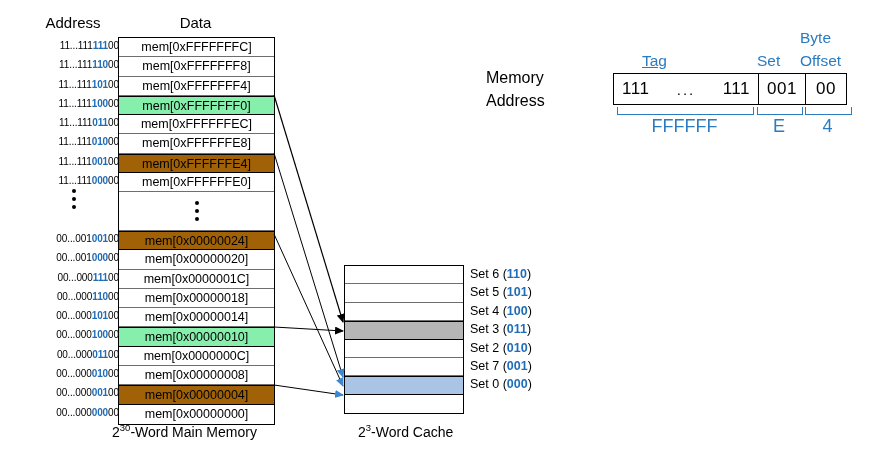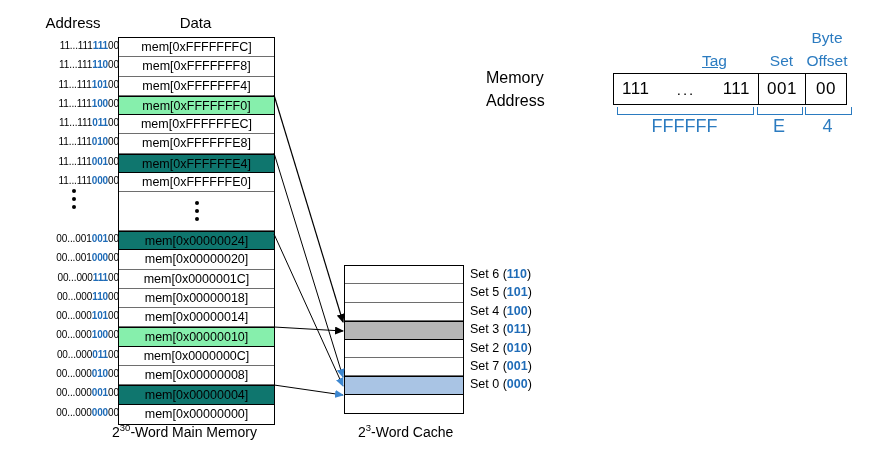--- a/index.html
+++ b/index.html
@@ -30,21 +30,21 @@
   .mem-table{left:118px;top:37px;width:155px;border:1.6px solid #000;background:#fff;}
   .mem-row{
     height:19.3px;line-height:19.3px;
     box-sizing:border-box;
     border-bottom:1px solid #6e6e6e;
     font-size:12.5px;text-align:center;white-space:nowrap;
     background:#ffffff;
   }
   .mem-row:last-child{border-bottom:none;}
   .mem-row.gray{background:#86efac;border-top:1.4px solid #000;border-bottom:1.4px solid #000;}
-  .mem-row.blue{background:#0f766e;border-top:1.4px solid #000;border-bottom:1.4px solid #000;}
+  .mem-row.blue{background:#a16207;border-top:1.4px solid #000;border-bottom:1.4px solid #000;}
   .mem-row.ell{height:38.6px;position:relative;border-bottom:1px solid #6e6e6e;}
 
   
   .dots{
     position:absolute;left:50%;top:50%;transform:translate(-50%,-50%);
     display:flex;flex-direction:column;gap:4px;align-items:center;
   }
   .dots i{display:block;width:4px;height:4px;border-radius:50%;background:#000;}
   .dots-left{left:72px;top:189px;}
 
@@ -64,21 +64,21 @@
   }
   .set-row .sb{color:#1f6cb8;font-weight:bold;}
 
   
   .caption{font-size:14px;white-space:nowrap;}
   .caption sup{font-size:9.5px;vertical-align:super;}
 
   
   .ma-label{left:486px;top:66px;font-size:16px;line-height:23px;white-space:nowrap;}
 
-  .field-head{color:#2b7bc0;font-size:15.5px;white-space:nowrap;text-align:center;}
+  .field-head{color:#2b7bc0;font-size:15.5px;white-space:nowrap;text-align:left;}
 
   .addr-box{left:613px;top:73px;height:30px;border:1.7px solid #000;display:flex;background:#fff;}
   .addr-box .cell{
     box-sizing:border-box;height:100%;
     display:flex;align-items:center;justify-content:center;
     font-size:17px;letter-spacing:0.5px;
   }
   .cell.tag{width:145px;border-right:1.7px solid #000;justify-content:space-between;padding:0 8px;}
   .cell.tag .t1,.cell.tag .t2{font-size:17px;}
   .cell.tag .dts{font-size:15px;letter-spacing:2px;}

